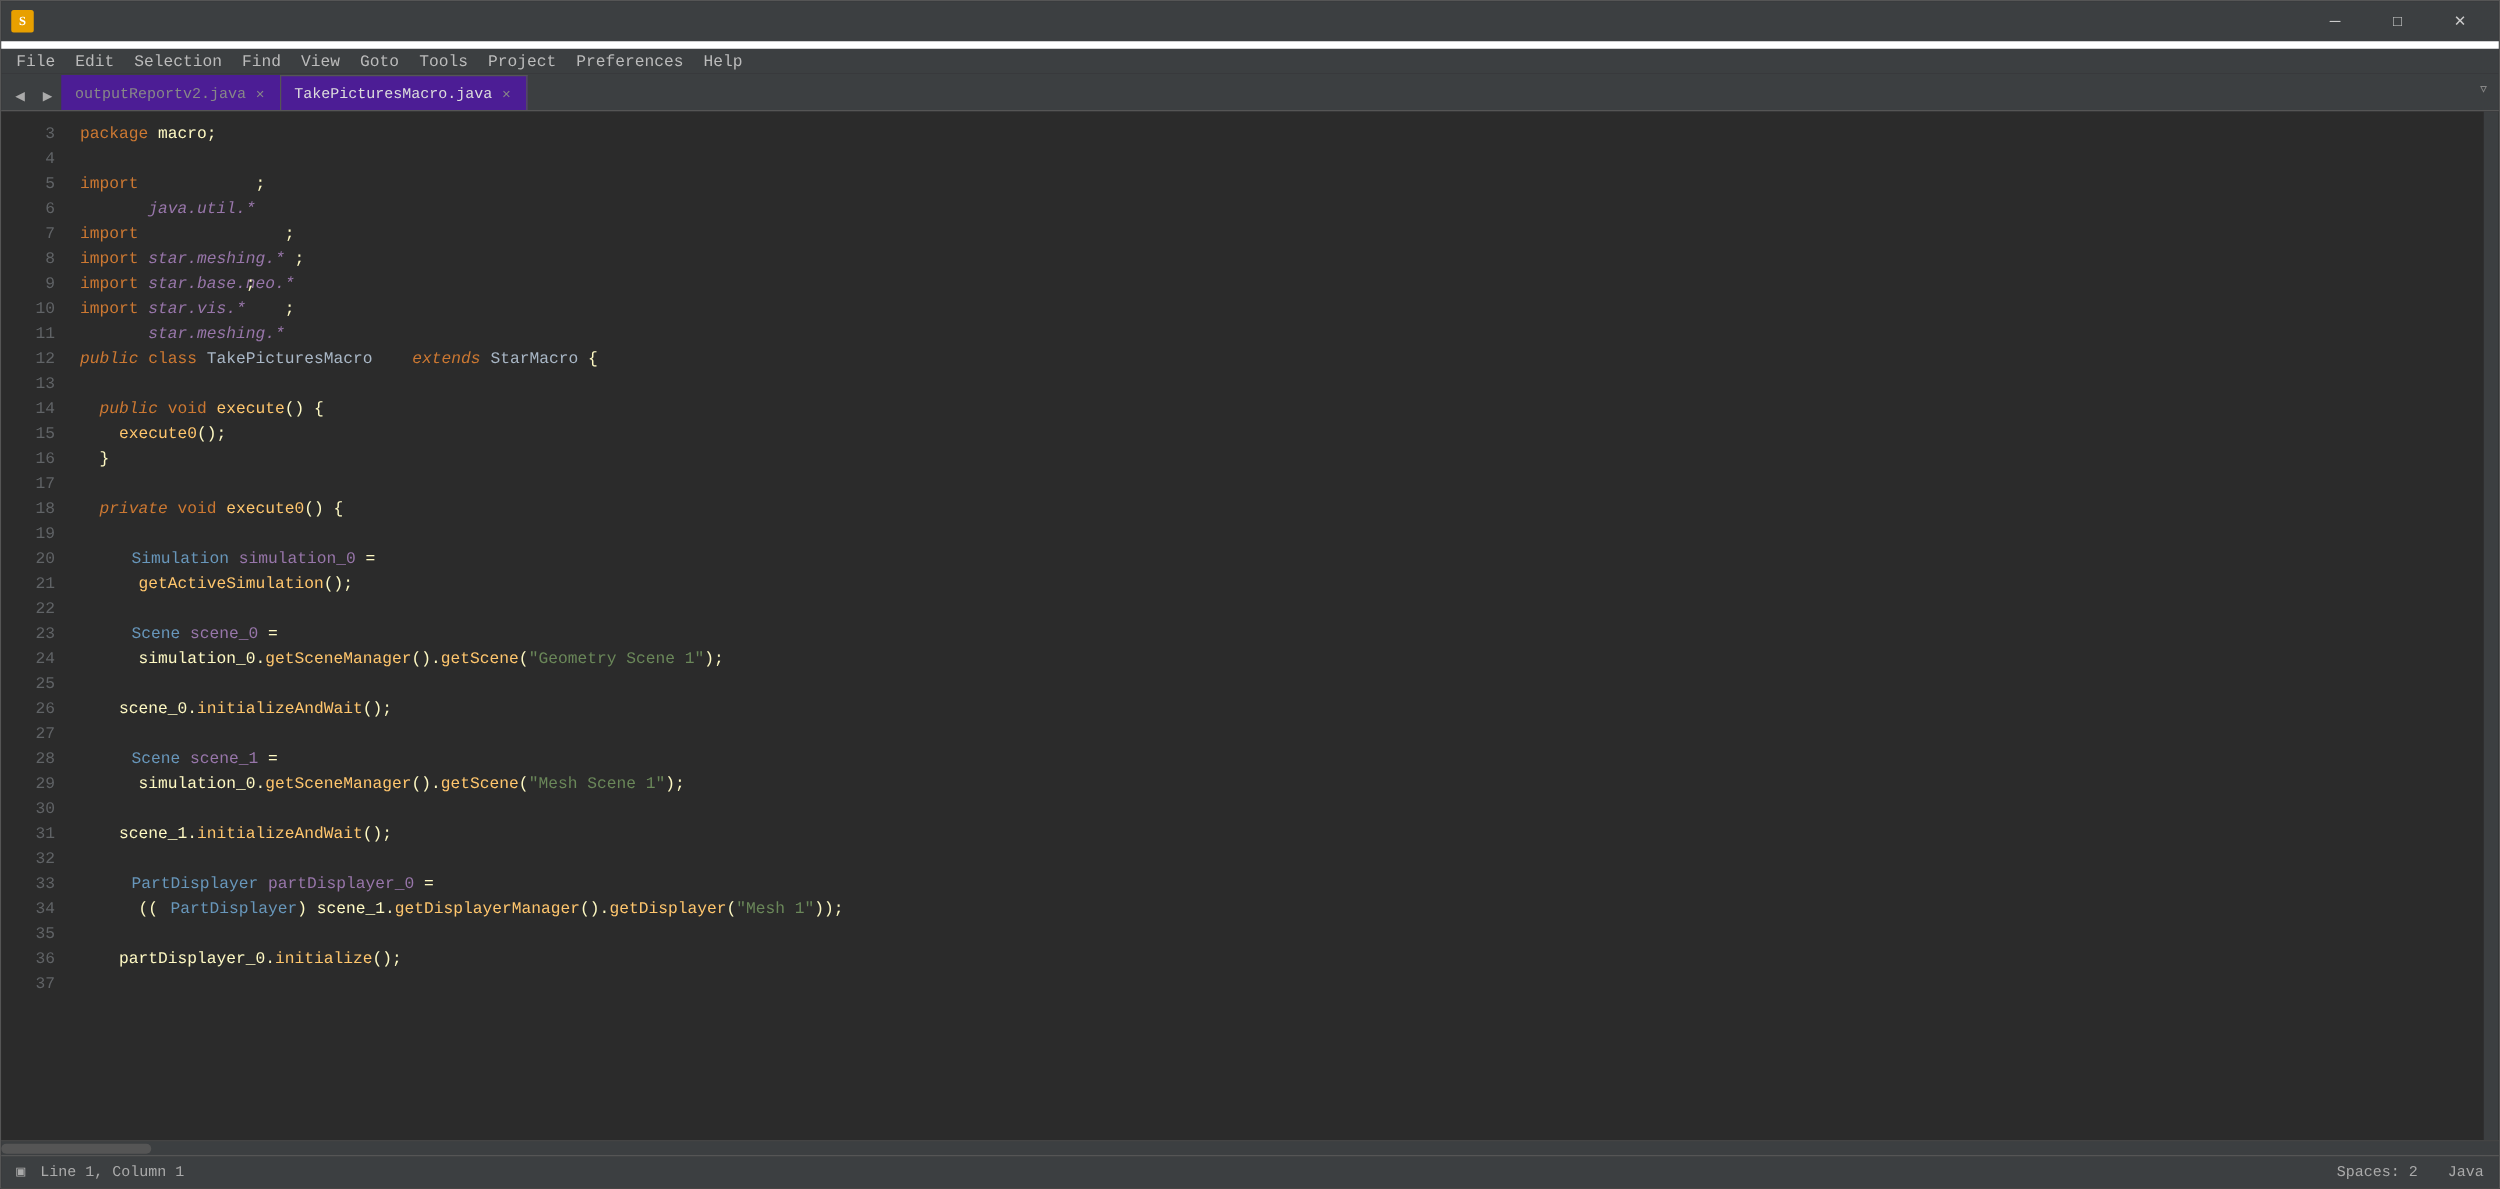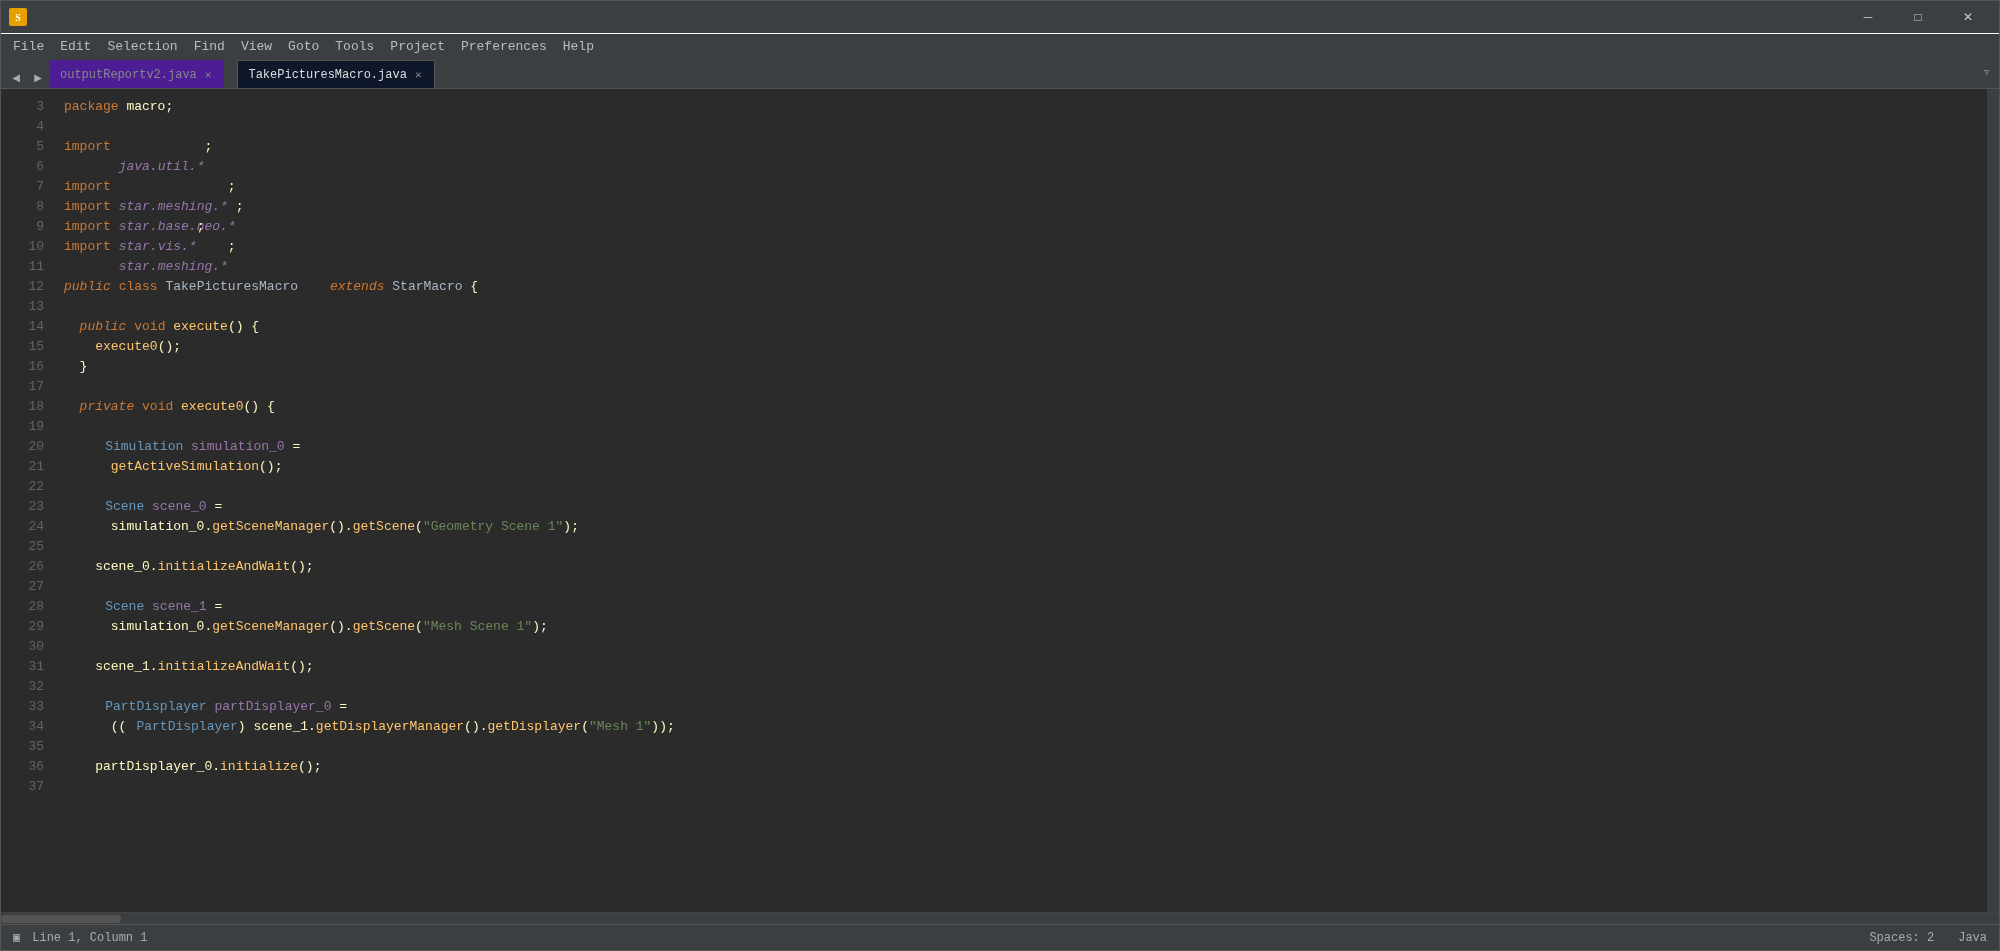--- a/index.html
+++ b/index.html
@@ -62,21 +62,21 @@
       align-items: center;
       justify-content: center;
       font-size: 12px;
     }
     .menu-bar {
       background: #3c3f41;
       height: 26px;
       display: flex;
       align-items: center;
       padding: 0 4px;
-      border-top: 1px solid #ffffff;
+      border-top: 6px solid #ffffff;
       flex-shrink: 0;
     }
     .menu-item {
       padding: 2px 8px;
       color: #bbbbbb;
       cursor: pointer;
       font-size: 13px;
       height: 22px;
       display: flex;
       align-items: center;
@@ -110,25 +110,24 @@
       align-items: center;
       gap: 6px;
       cursor: pointer;
       color: #888;
       background: #4c1d95;
       border: 1px solid transparent;
       border-bottom: none;
       font-size: 12px;
     }
     .tab.active {
-      background: #0f172a;
+      background: #4c1d95;
       color: #dddddd;
       border-color: #555;
       border-bottom-color: #2b2b2b;
-      margin-left: 13px;
     }
     .tab-close {
       font-size: 11px;
       color: #888;
       cursor: pointer;
       padding: 1px 2px;
     }
     .tab-filter {
       position: absolute;
       right: 8px;

